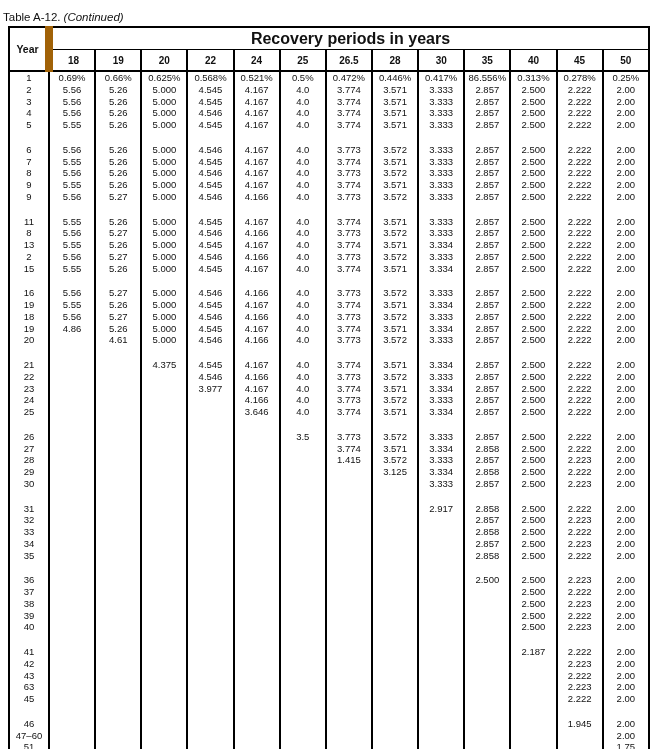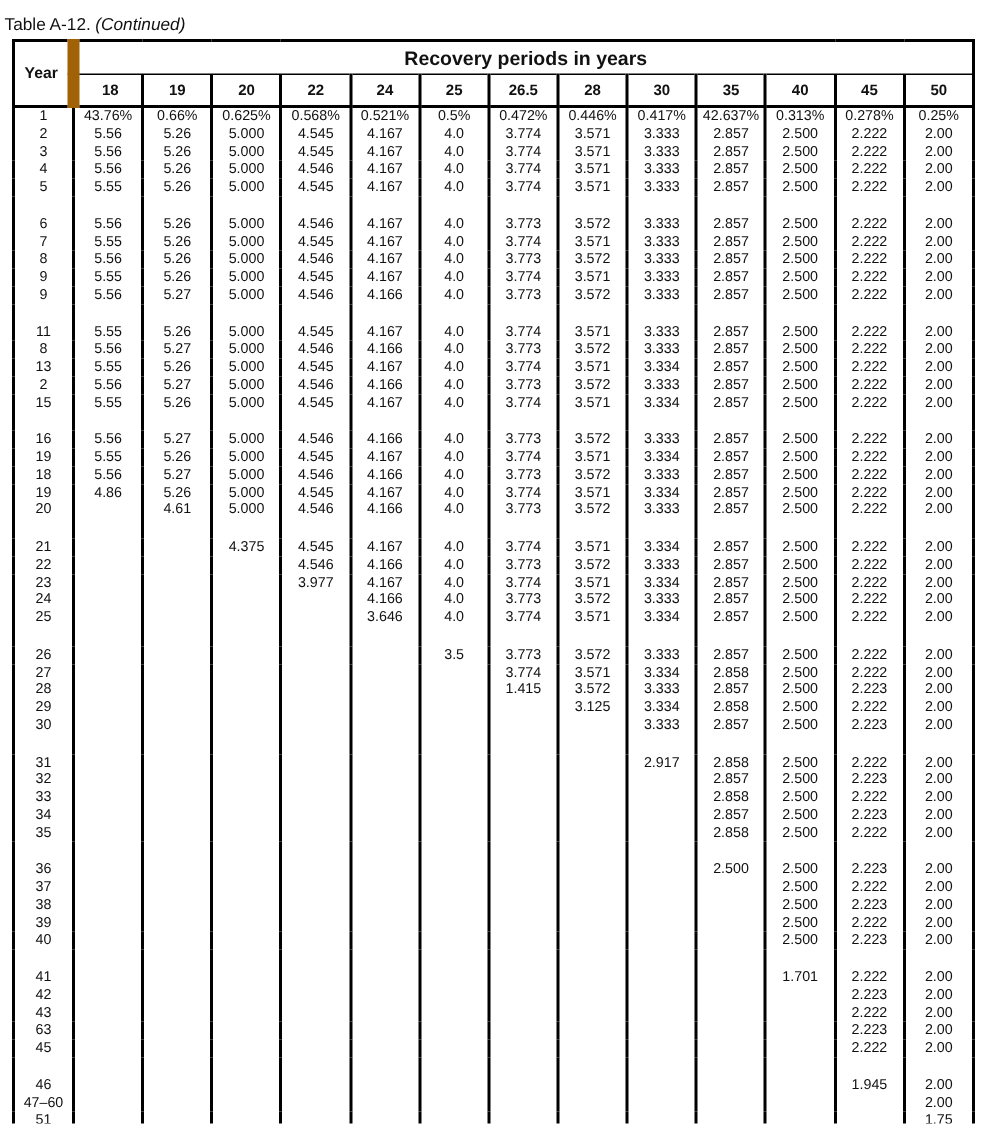--- a/index.html
+++ b/index.html
@@ -25,21 +25,21 @@
     border-left:2px solid #000; border-right:2px solid #000;
     padding:0; text-align:center; vertical-align:middle;
     overflow:hidden; white-space:nowrap;
   }
   th { font-weight:bold; color:#111111; }
   .year-h {
     font-size:10.5px;
     border-right:8px solid #a16207; border-bottom:2px solid #000;
   }
   .group-h {
-    font-size:13px; height:21px;
+    font-size:16px; height:21px;
     border-bottom:1px solid #000;
   }
   tr.period-row th {
     font-size:10px; height:20px;
     border-bottom:2px solid #000;
   }
   tbody td {
     font-size:9.5px; height:11.75px; line-height:11.75px;
   }
   tbody tr.spacer td { height:13px; }
@@ -87,30 +87,30 @@
           <th>30</th>
           <th>35</th>
           <th>40</th>
           <th>45</th>
           <th>50</th>
         </tr>
     </thead>
     <tbody id="table-body">
         <tr>
           <td class="year-cell">1</td>
-          <td>43.76%</td>
+          <td>0.69%</td>
           <td>0.66%</td>
           <td>0.625%</td>
           <td>0.568%</td>
           <td>0.521%</td>
           <td>0.5%</td>
           <td>0.472%</td>
           <td>0.446%</td>
           <td>0.417%</td>
-          <td>42.637%</td>
+          <td>86.556%</td>
           <td>0.313%</td>
           <td>0.278%</td>
           <td>0.25%</td>
         </tr>
         <tr>
           <td class="year-cell">2</td>
           <td>5.56</td>
           <td>5.26</td>
           <td>5.000</td>
           <td>4.545</td>
@@ -865,21 +865,21 @@
           <td></td>
           <td></td>
           <td></td>
           <td></td>
           <td></td>
           <td></td>
           <td></td>
           <td></td>
           <td></td>
           <td></td>
-          <td>1.701</td>
+          <td>2.187</td>
           <td>2.222</td>
           <td>2.00</td>
         </tr>
         <tr>
           <td class="year-cell">42</td>
           <td></td>
           <td></td>
           <td></td>
           <td></td>
           <td></td>

